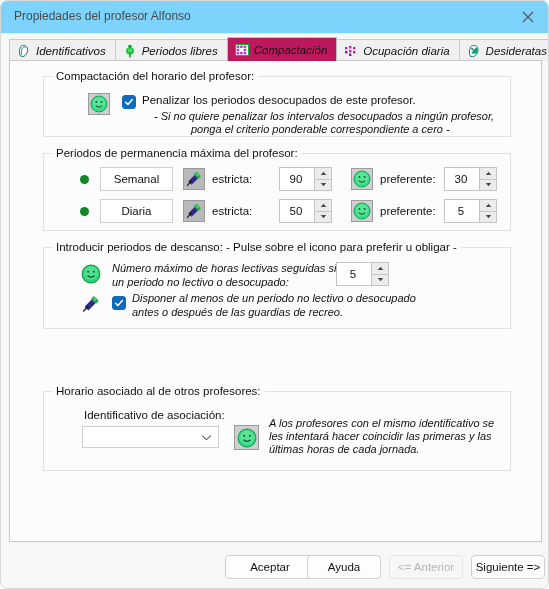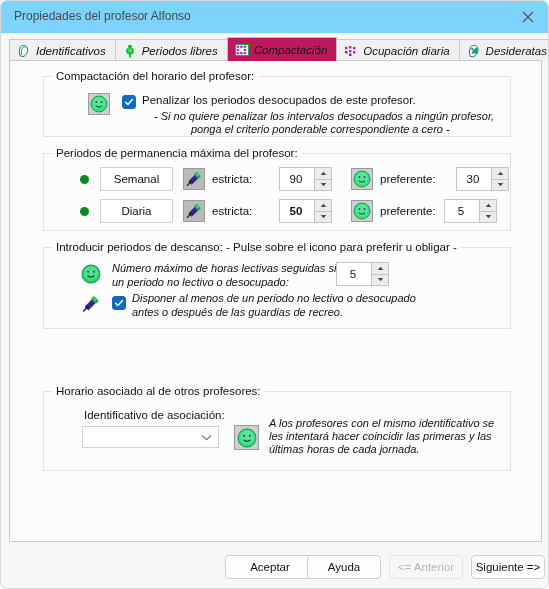--- a/index.html
+++ b/index.html
@@ -308,21 +308,21 @@
         <div class="smiley" style="position:absolute;left:307px;top:14px;">
           <svg width="18" height="18" viewBox="0 0 18 18">
             <circle cx="9" cy="9" r="8" fill="#3ddc84" stroke="#13a05a" stroke-width="1"></circle>
             <circle cx="9" cy="8" r="6" fill="#6eeaa8" opacity="0.6"></circle>
             <circle cx="6.4" cy="7" r="0.95" fill="#0b5e36"></circle>
             <circle cx="11.6" cy="7" r="0.95" fill="#0b5e36"></circle>
             <path d="M5.8 10.6 Q9 13.6 12.2 10.6" fill="none" stroke="#0b5e36" stroke-width="1.1"></path>
           </svg>
         </div>
         <div class="lbl" style="position:absolute;left:336px;top:19px;">preferente:</div>
-        <div class="spin" style="position:absolute;left:400px;top:13px;width:53px;height:24px;margin-left:12px;">
+        <div class="spin" style="position:absolute;left:400px;top:13px;width:53px;height:24px;">
           <div class="val">30</div>
           <div class="arrows">
             <div>
               <svg width="7" height="5" viewBox="0 0 7 5">
                   <path d="M3.5 0.8 L6.3 4 L0.7 4 Z" fill="#4a4a4a"></path>
                 </svg>
             </div>
             <div>
               <svg width="7" height="5" viewBox="0 0 7 5">
                   <path d="M3.5 4.2 L0.7 1 L6.3 1 Z" fill="#4a4a4a"></path>
@@ -338,21 +338,21 @@
 
         <div class="pinbox" style="position:absolute;left:139px;top:46px;">
           <svg width="18" height="18" viewBox="0 0 18 18">
             <path d="M11.6 1.8 L16 6.2 L13.4 8.8 L9 4.4 Z" fill="#1aa84a"></path>
             <path d="M9.6 5 L13 8.4 L6.6 14.8 L3.2 11.4 Z" fill="#2a2a8a"></path>
             <path d="M6.4 11 L2 15.8" stroke="#1a1a1a" stroke-width="1.2"></path>
             <circle cx="12.6" cy="4.6" r="1.6" fill="#3fd36a"></circle>
           </svg>
         </div>
         <div class="lbl" style="position:absolute;left:168px;top:51px;">estricta:</div>
-        <div class="spin" style="position:absolute;left:235px;top:45px;width:53px;height:24px;font-weight:bold;">
+        <div class="spin" style="position:absolute;left:235px;top:45px;width:53px;height:24px;">
           <div class="val">50</div>
           <div class="arrows">
             <div>
               <svg width="7" height="5" viewBox="0 0 7 5">
                   <path d="M3.5 0.8 L6.3 4 L0.7 4 Z" fill="#4a4a4a"></path>
                 </svg>
             </div>
             <div>
               <svg width="7" height="5" viewBox="0 0 7 5">
                   <path d="M3.5 4.2 L0.7 1 L6.3 1 Z" fill="#4a4a4a"></path>

